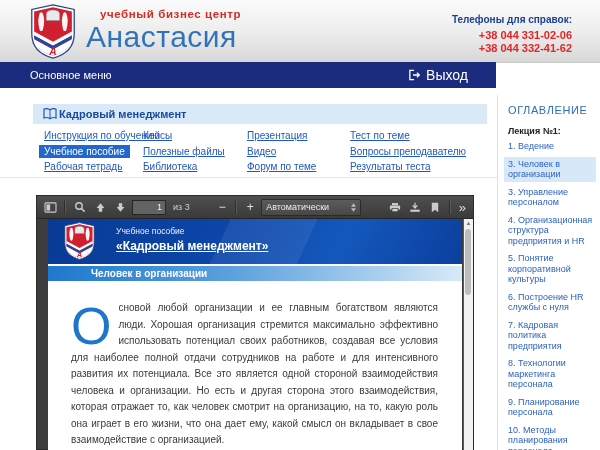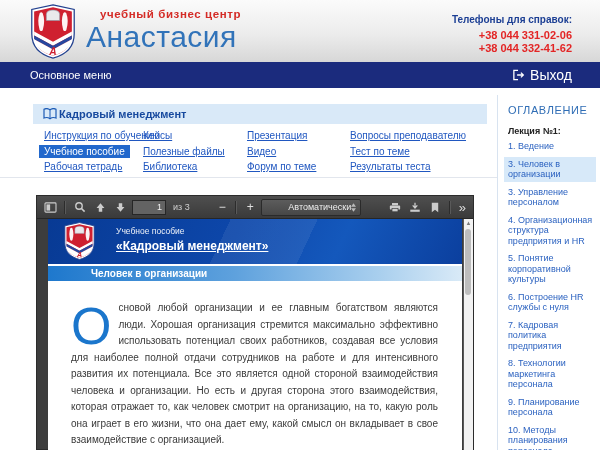--- a/index.html
+++ b/index.html
@@ -9,21 +9,21 @@
   .header{position:absolute;top:0;left:0;width:600px;height:62px;
           background:linear-gradient(#fbfbfb,#ececec 55%,#d7d7d7);border-bottom:1px solid #c9c9c9;}
   .logo{position:absolute;left:27px;top:4px;width:52px;height:55px;}
   .brand{position:absolute;left:86px;top:9px;line-height:1;}
   .brand-top{color:#d42b26;font-weight:bold;font-size:11.5px;letter-spacing:.6px;margin-left:14px;}
   .brand-name{color:#3173b9;font-size:30px;margin-top:1px;letter-spacing:.5px;}
   .phones{position:absolute;right:28px;top:13px;text-align:right;line-height:13px;}
   .phones-label{color:#1c3f94;font-weight:bold;font-size:10px;margin-bottom:3px;}
   .phone{color:#e32525;font-weight:bold;font-size:11px;}
   
-  .navbar{position:absolute;top:62px;left:0;width:600px;height:26px;background:#1b2b7d;}
+  .navbar{position:absolute;top:62px;left:0;width:496px;height:26px;background:#1b2b7d;}
   .nav-menu{position:absolute;left:30px;top:0;height:26px;line-height:26px;color:#fff;font-size:11px;cursor:pointer;}
   .nav-logout{position:absolute;right:28px;top:0;height:26px;line-height:26px;color:#fff;font-size:14px;cursor:pointer;display:flex;align-items:center;gap:5px;}
   
   .section-bar{position:absolute;top:104px;left:33px;width:454px;height:20px;background:#d9e9f8;
                display:flex;align-items:center;gap:2px;padding-left:10px;box-sizing:border-box;}
   .section-title{color:#17499e;font-weight:bold;font-size:11px;}
   
   .links{position:absolute;top:128px;left:44px;width:450px;font-size:10px;}
   .lcol{position:absolute;top:0;}
   .lcol1{left:0;} .lcol2{left:99px;} .lcol3{left:203px;} .lcol4{left:306px;}
@@ -37,21 +37,21 @@
   .pdf-toolbar{height:22px;background:linear-gradient(#4f4f4f,#3a3a3a);border-bottom:1px solid #262626;
                display:flex;align-items:center;padding:0 5px;color:#d6d6d6;font-size:9px;gap:4px;}
   .tb-btn{width:16px;height:16px;display:flex;align-items:center;justify-content:center;cursor:pointer;flex:none;}
   .tb-sep{width:1px;height:13px;background:#2c2c2c;border-right:1px solid #5a5a5a;margin:0 2px;flex:none;}
   .page-input{width:26px;height:13px;background:#636363;border:1px solid #262626;color:#f2f2f2;
               font-size:9px;text-align:right;padding:0 3px;font-family:"Liberation Sans",sans-serif;}
   .page-of{color:#cfcfcf;margin-left:3px;white-space:nowrap;}
   .spacer{flex:1;}
   .zoom-btn{font-size:12px;color:#e0e0e0;cursor:pointer;width:14px;text-align:center;flex:none;}
   .zoom-select{width:90px;height:15px;background:linear-gradient(#5c5c5c,#474747);border:1px solid #2a2a2a;
-               border-radius:2px;display:flex;align-items:center;justify-content:flex-end;
+               border-radius:2px;display:flex;align-items:center;justify-content:space-between;
                padding:0 4px;cursor:pointer;color:#eee;flex:none;}
   .more-btn{font-size:13px;color:#ddd;cursor:pointer;padding:0 2px;flex:none;}
   .pdf-canvas{position:relative;height:231px;}
   .pdf-page{position:absolute;left:11px;top:0;width:414px;height:231px;background:#fff;overflow:hidden;}
   .doc-header{position:relative;height:45px;
               background:linear-gradient(115deg,#083a94 0%,#0d47aa 45%,#1458bc 70%,#0b3f9e 100%);}
   .doc-header:after{content:"";position:absolute;inset:0;
               background:linear-gradient(115deg,transparent 42%,rgba(255,255,255,.07) 42%,rgba(255,255,255,.07) 62%,transparent 62%);}
   .doc-logo{position:absolute;left:15px;top:3px;width:33px;height:38px;z-index:1;}
   .doc-titles{position:absolute;left:68px;top:8px;color:#fff;z-index:1;line-height:1;}
@@ -139,22 +139,22 @@
       <div class="lrow"><span class="link">Кейсы</span></div>
       <div class="lrow"><span class="link">Полезные файлы</span></div>
       <div class="lrow"><span class="link">Библиотека</span></div>
     </div>
     <div class="lcol lcol3">
       <div class="lrow"><span class="link">Презентация</span></div>
       <div class="lrow"><span class="link">Видео</span></div>
       <div class="lrow"><span class="link">Форум по теме</span></div>
     </div>
     <div class="lcol lcol4">
+      <div class="lrow"><span class="link">Тест по теме</span></div>
       <div class="lrow"><span class="link">Вопросы преподавателю</span></div>
-      <div class="lrow"><span class="link">Тест по теме</span></div>
       <div class="lrow"><span class="link">Результаты теста</span></div>
     </div>
   </div>
 
   <div class="divider"></div>
 
   <div class="pdf">
     <div class="pdf-toolbar">
       <div class="tb-btn">
         <svg width="13" height="11" viewBox="0 0 14 12">

